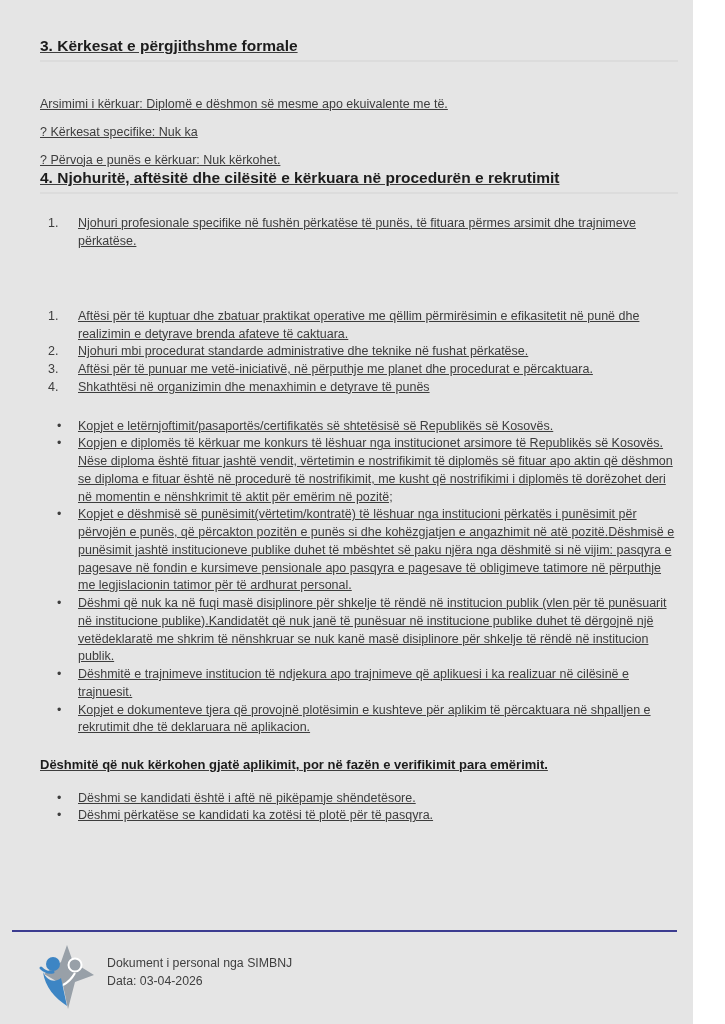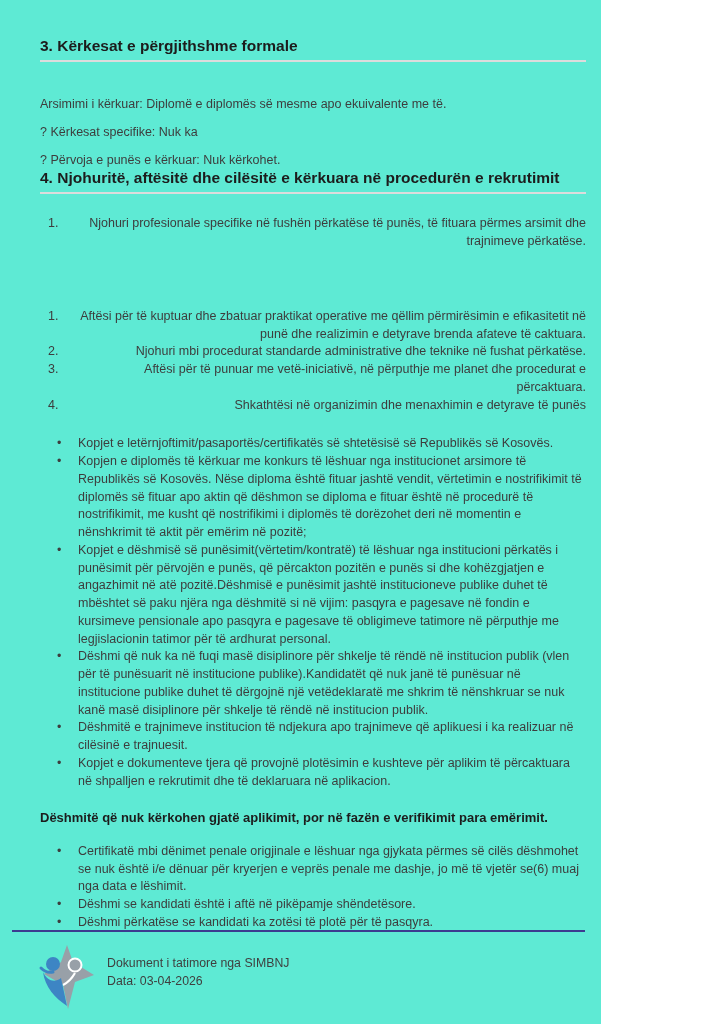--- a/index.html
+++ b/index.html
@@ -1,26 +1,27 @@
 <!DOCTYPE html>
 <html><head>
 <meta charset="utf-8">
 <style>
   * { box-sizing: border-box; }
   html, body { margin: 0; padding: 0; background: #ffffff; }
   .page {
     position: relative;
-    width: 601px;
+    width: 693px;
     height: 1024px;
-    background: #5eead4;
+    background: #e5e5e5;
     font-family: "Liberation Sans", sans-serif;
     font-size: 12.5px;
     line-height: 1.42;
     color: #3d3d3d;
     overflow: hidden;
+    text-decoration: underline;
   }
   .content { padding: 37px 15px 0 40px; }
 
   h2.sec-title {
     margin: 0;
     font-size: 15.5px;
     line-height: 1.1;
     font-weight: bold;
     color: #1c1c1c;
     padding-bottom: 6px;
@@ -30,21 +31,20 @@
   .sec5-title { margin-top: 18px; }
 
   p.para { margin: 10px 0 0 0; }
   p.para.first { margin-top: 34px; }
 
   ol.num {
     list-style: none;
     margin: 21px 0 0 0;
     padding: 0 0 0 38px;
     counter-reset: n;
-    text-align: right;
   }
   ol.num.gap { margin-top: 57px; }
   ol.num > li { counter-increment: n; position: relative; margin: 0; }
   ol.num > li::before {
     content: counter(n) ".";
     position: absolute;
     left: -30px;
     color: #3d3d3d;
   }
 
@@ -95,21 +95,21 @@
   }
 </style>
 </head>
 <body>
 
 <div class="page">
   <div class="content">
 
     <section>
       <h2 class="sec-title">3. Kërkesat e përgjithshme formale</h2>
-      <p class="para first">Arsimimi i kërkuar: Diplomë e diplomës së mesme apo ekuivalente me të.</p>
+      <p class="para first">Arsimimi i kërkuar: Diplomë e dëshmon së mesme apo ekuivalente me të.</p>
       <p class="para">? Kërkesat specifike: Nuk ka</p>
       <p class="para">? Përvoja e punës e kërkuar: Nuk kërkohet.</p>
     </section>
 
     <section>
       <h2 class="sec-title sec4-title">4. Njohuritë, aftësitë dhe cilësitë e kërkuara në procedurën e rekrutimit</h2>
       <ol class="num">
         <li>Njohuri profesionale specifike në fushën përkatëse të punës, të fituara përmes arsimit dhe trajnimeve përkatëse.</li>
       </ol>
       <ol class="num gap">
@@ -124,21 +124,20 @@
       <ul class="dots">
         <li>Kopjet e letërnjoftimit/pasaportës/certifikatës së shtetësisë së Republikës së Kosovës.</li>
         <li>Kopjen e diplomës të kërkuar me konkurs të lëshuar nga institucionet arsimore të Republikës së Kosovës. Nëse diploma është fituar jashtë vendit, vërtetimin e nostrifikimit të diplomës së fituar apo aktin që dëshmon se diploma e fituar është në procedurë të nostrifikimit, me kusht që nostrifikimi i diplomës të dorëzohet deri në momentin e nënshkrimit të aktit për emërim në pozitë;</li>
         <li>Kopjet e dëshmisë së punësimit(vërtetim/kontratë) të lëshuar nga institucioni përkatës i punësimit për përvojën e punës, që përcakton pozitën e punës si dhe kohëzgjatjen e angazhimit në atë pozitë.Dëshmisë e punësimit jashtë institucioneve publike duhet të mbështet së paku njëra nga dëshmitë si në vijim: pasqyra e pagesave në fondin e kursimeve pensionale apo pasqyra e pagesave të obligimeve tatimore në përputhje me legjislacionin tatimor për të ardhurat personal.</li>
         <li>Dëshmi që nuk ka në fuqi masë disiplinore për shkelje të rëndë në institucion publik (vlen për të punësuarit në institucione publike).Kandidatët që nuk janë të punësuar në institucione publike duhet të dërgojnë një vetëdeklaratë me shkrim të nënshkruar se nuk kanë masë disiplinore për shkelje të rëndë në institucion publik.</li>
         <li>Dëshmitë e trajnimeve institucion të ndjekura apo trajnimeve që aplikuesi i ka realizuar në cilësinë e trajnuesit.</li>
         <li>Kopjet e dokumenteve tjera që provojnë plotësimin e kushteve për aplikim të përcaktuara në shpalljen e rekrutimit dhe të deklaruara në aplikacion.</li>
       </ul>
       <p class="note">Dëshmitë që nuk kërkohen gjatë aplikimit, por në fazën e verifikimit para emërimit.</p>
       <ul class="dots verify">
-        <li>Certifikatë mbi dënimet penale origjinale e lëshuar nga gjykata përmes së cilës dëshmohet se nuk është i/e dënuar për kryerjen e veprës penale me dashje, jo më të vjetër se(6) muaj nga data e lëshimit.</li>
         <li>Dëshmi se kandidati është i aftë në pikëpamje shëndetësore.</li>
         <li>Dëshmi përkatëse se kandidati ka zotësi të plotë për të pasqyra.</li>
       </ul>
     </section>
 
   </div>
 
   <footer class="footer">
     <div class="footer-rule"></div>
     <div class="footer-content">
@@ -146,18 +145,18 @@
         <svg width="56" height="64" viewBox="0 0 56 64" xmlns="http://www.w3.org/2000/svg">
           <path d="M29 0 L35 17 L56 30 L37 37 L30 64 L25 40 L6 29 L23 17 Z" fill="#98a0a8"></path>
           <circle cx="37" cy="20" r="6.5" fill="#98a0a8" stroke="#ffffff" stroke-width="2"></circle>
           <path d="M37 28 C33 35 29 38 25 40" stroke="#ffffff" stroke-width="2.2" fill="none"></path>
           <circle cx="15" cy="19" r="7" fill="#3d85c4"></circle>
           <path d="M5 27 C9 36 17 38 23 33 L29 61 C17 53 7 42 5 27 Z" fill="#3d85c4"></path>
           <path d="M3 23 C7 27 11 28 15 27" stroke="#3d85c4" stroke-width="3" fill="none" stroke-linecap="round"></path>
         </svg>
       </span>
       <div class="footer-text">
-        <div>Dokument i tatimore nga SIMBNJ</div>
+        <div>Dokument i personal nga SIMBNJ</div>
         <div>Data: 03-04-2026</div>
       </div>
     </div>
   </footer>
 </div>
 
 </body></html>

